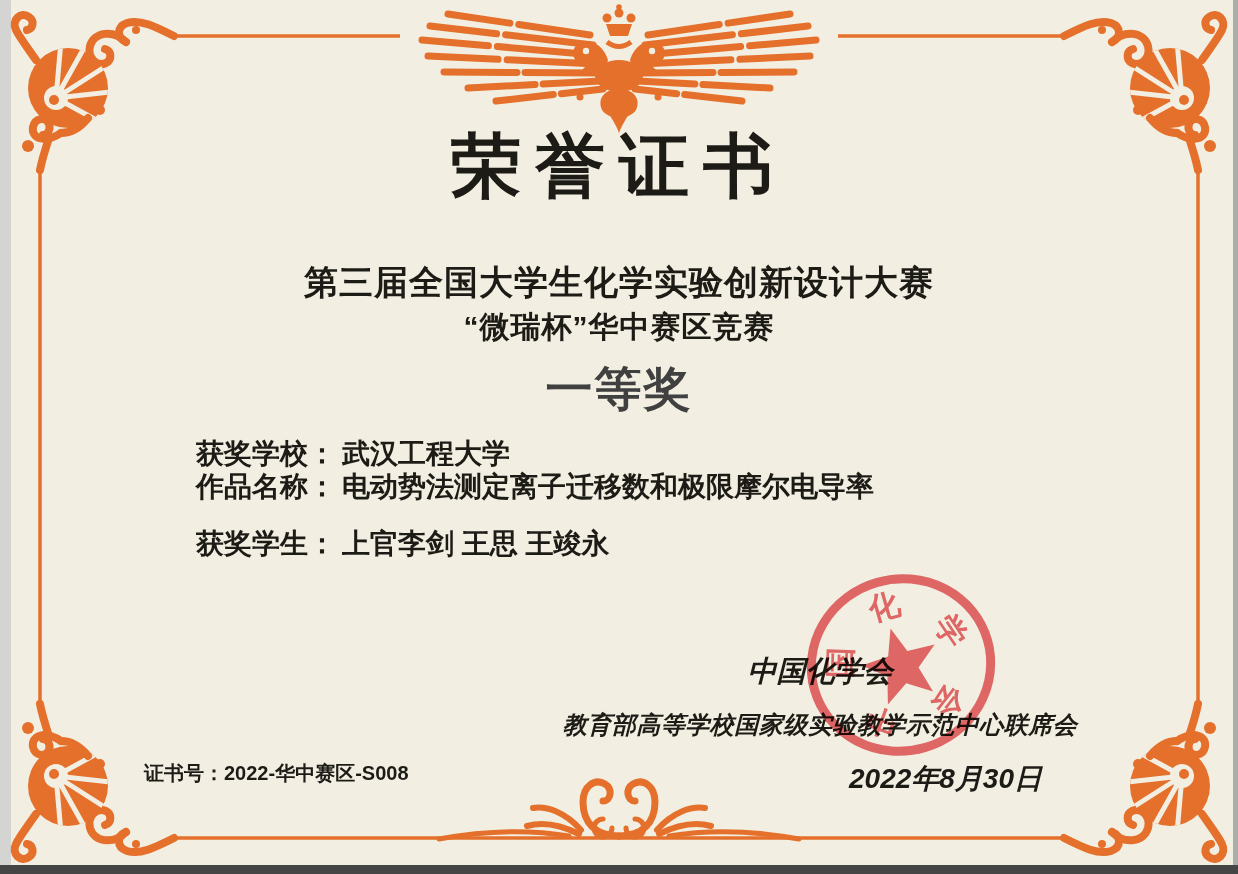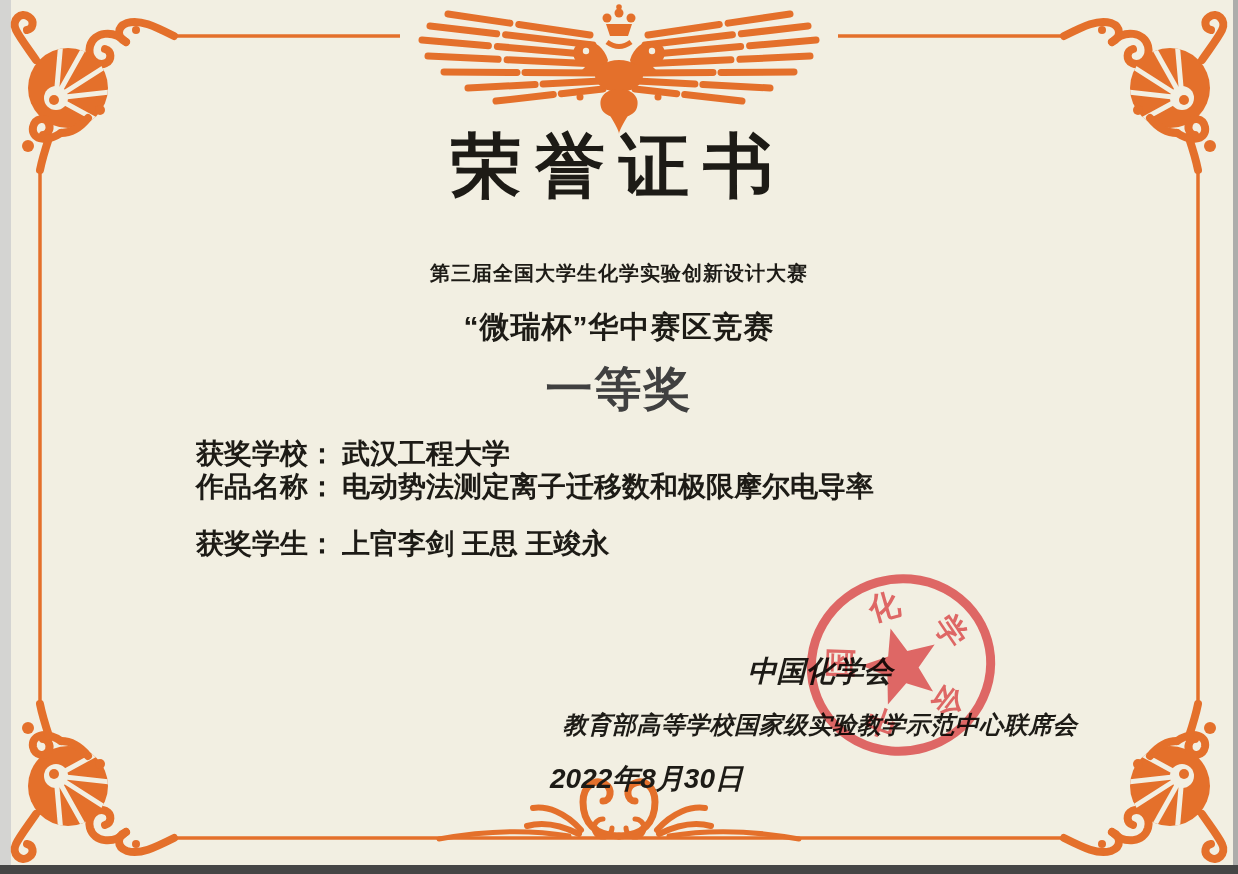--- a/index.html
+++ b/index.html
@@ -13,30 +13,30 @@
   .edge-left{position:absolute;left:0;top:0;bottom:0;width:11px;background:#d4d4d2;}
   .edge-right{position:absolute;right:0;top:0;bottom:0;width:5px;background:#adadab;}
   .edge-bottom{position:absolute;left:0;right:0;bottom:0;height:9px;background:#454545;z-index:6;}
   .border-svg{position:absolute;left:0;top:0;z-index:1;}
   .txt{position:absolute;z-index:2;white-space:nowrap;text-align:center;}
   .center{left:0;right:0;text-align:center;}
   .cert-title{
     top:120px;font-family:Liberation Sans, sans-serif;
     font-weight:900;font-size:70px;letter-spacing:14px;line-height:1.1;margin-top:8px;
   }
-  .comp1{top:260px;font-size:20px;font-weight:700;letter-spacing:1px;}
+  .comp1{top:260px;font-size:34px;font-weight:700;letter-spacing:1px;}
   .comp2{top:307px;font-size:30px;font-weight:700;letter-spacing:1px;}
   .award{top:358px;font-size:47px;font-weight:700;letter-spacing:2px;}
   .field{left:196px;font-size:28px;font-weight:700;}
   .field .val{margin-left:6px;}
   .f1{top:435px;} .f2{top:468px;} .f3{top:525px;}
   .sig-block{position:absolute;left:550px;top:652px;width:540px;z-index:2;font-style:italic;}
   .issuer1{position:relative;text-align:center;font-size:29px;font-weight:700;}
   .issuer2{position:relative;margin-top:17px;text-align:center;font-size:24px;font-weight:700;letter-spacing:0.5px;}
-  .date-line{position:relative;margin-top:19px;padding-right:48px;font-size:28px;font-weight:700;}
+  .date-line{position:relative;margin-top:19px;text-align:right;padding-right:48px;font-size:28px;font-weight:700;}
   .cert-no{left:144px;top:760px;font-size:20px;font-weight:700;}
   .stamp{
     position:absolute;left:796px;top:565px;width:210px;height:200px;z-index:3;
     mix-blend-mode:multiply;opacity:0.88;
   }
 </style>
 </head>
 <body>
 
 <div class="photo">
@@ -152,20 +152,21 @@
   <div class="txt field f3">
     <span>获奖学生：</span><span class="val">上官李剑 王思 王竣永</span>
   </div>
 
   <div class="sig-block">
     <div class="issuer1">中国化学会</div>
     <div class="issuer2">教育部高等学校国家级实验教学示范中心联席会</div>
     <div class="date-line">2022年8月30日</div>
   </div>
 
+  <div class="txt cert-no">证书号：2022-华中赛区-S008</div>
 
   <svg class="stamp" viewBox="0 0 200 200">
     <g transform="rotate(-16 100 100)" fill="#E85A5E" stroke="#E85A5E">
       <ellipse cx="100" cy="100" rx="90" ry="86" fill="none" stroke-width="9"></ellipse>
       <polygon points="100,62 110,88.2 138,89.6 116.2,107.3 123.5,134.4 100,119 76.5,134.4 83.8,107.3 62,89.6 90,88.2" stroke="none"></polygon>
       <g font-family="Liberation Sans, DejaVu Sans, sans-serif" font-size="31" font-weight="700" text-anchor="middle" stroke="none">
         <text transform="translate(100,39) rotate(0)" dy="0.35em">化</text>
         <text transform="translate(158,81) rotate(72)" dy="0.35em">学</text>
         <text transform="translate(136,149) rotate(144)" dy="0.35em">会</text>
         <text transform="translate(64,149) rotate(-144)" dy="0.35em">中</text>

